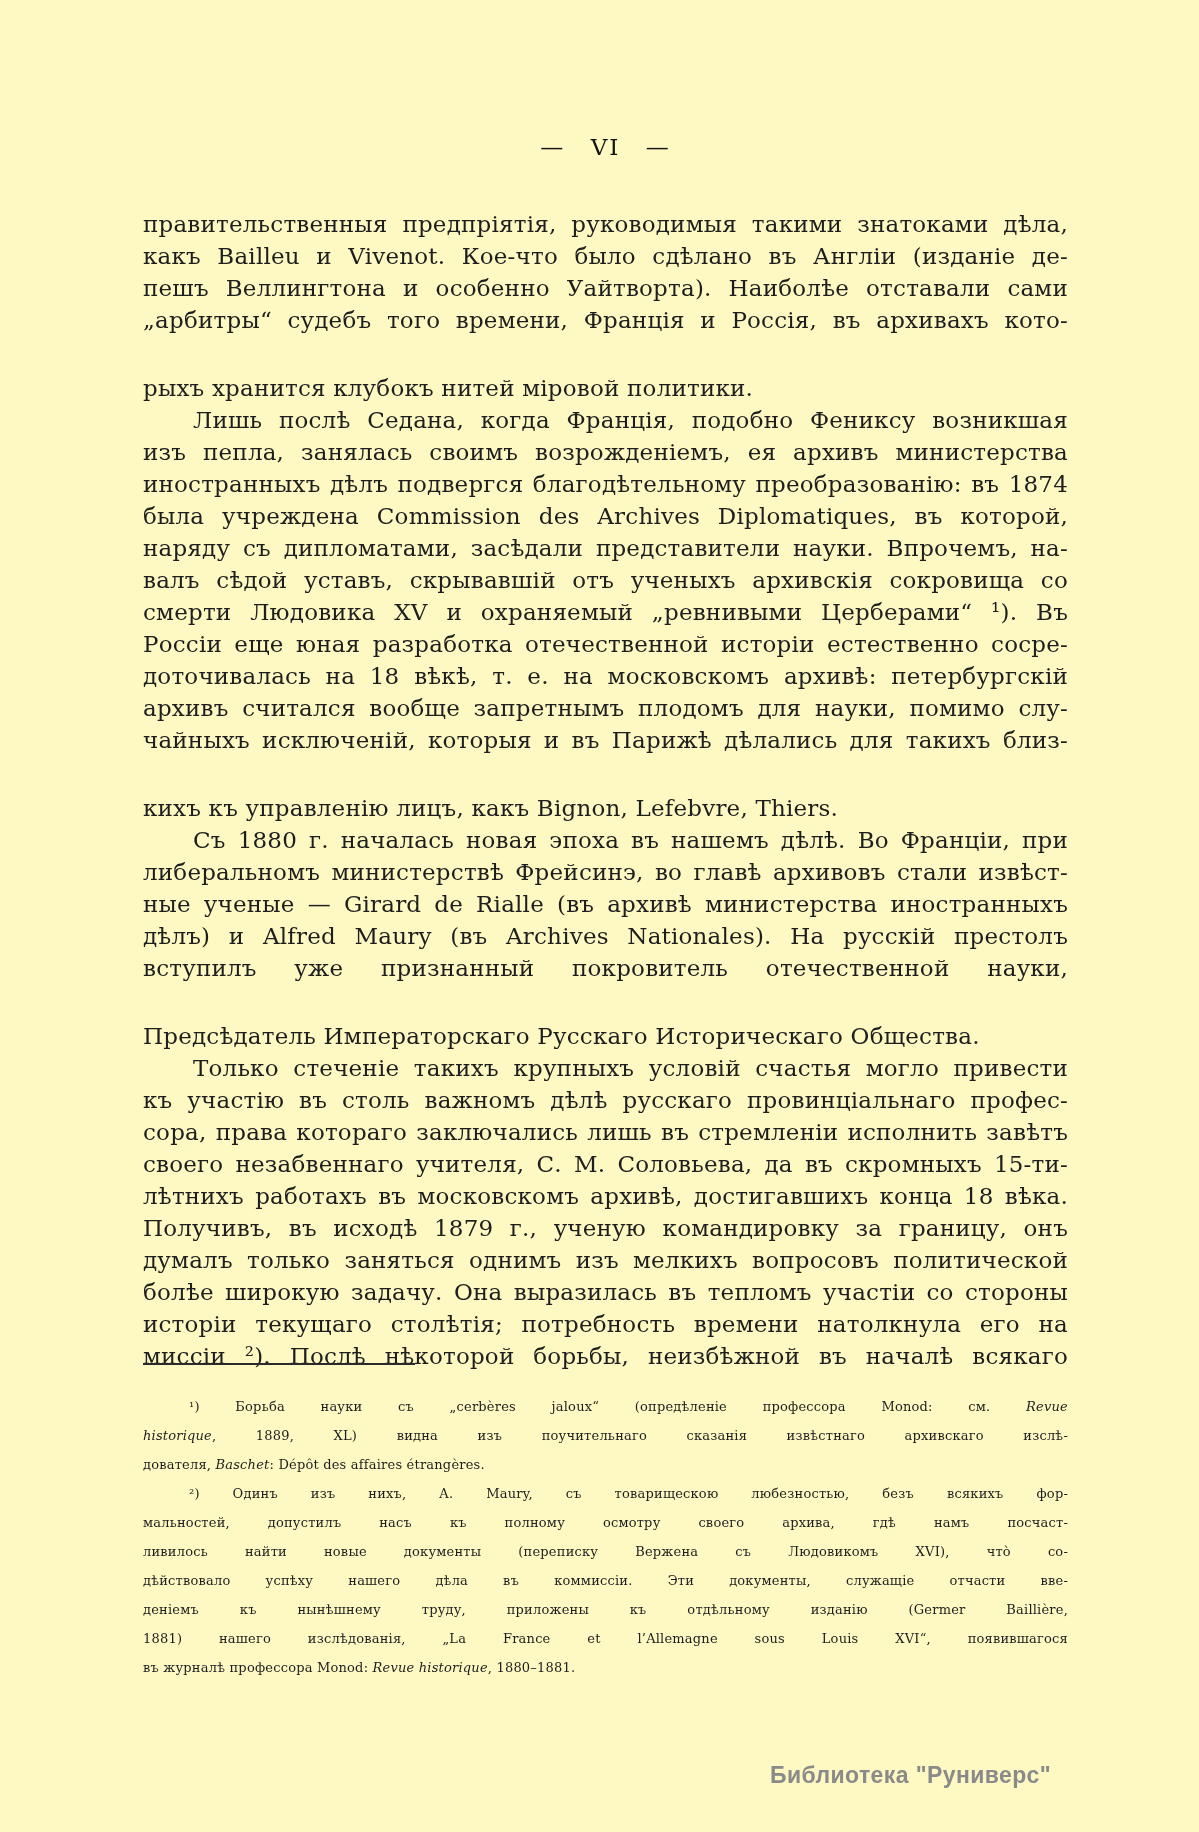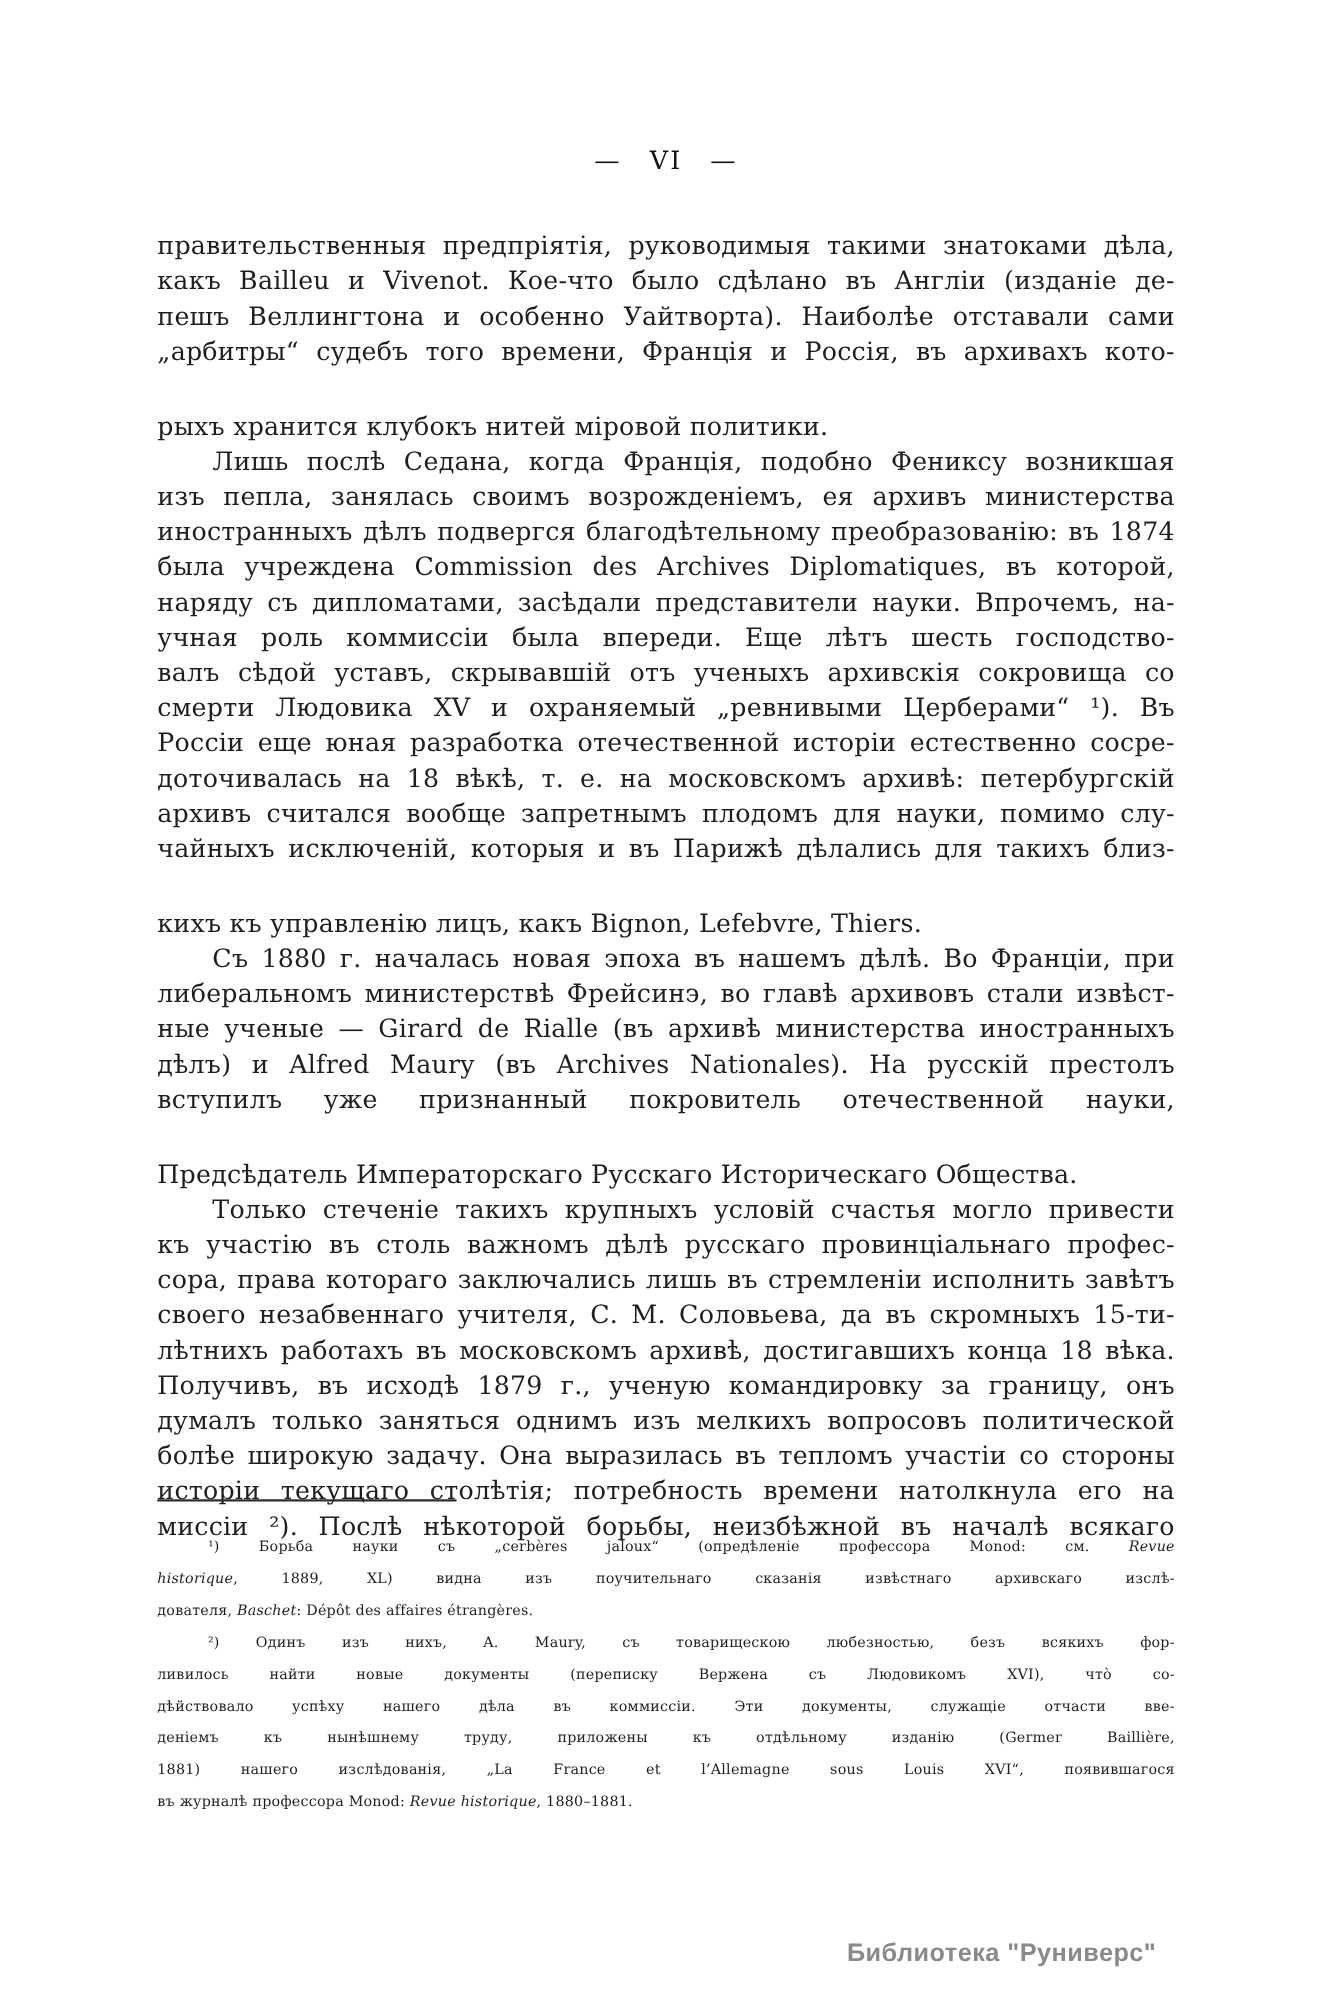--- a/index.html
+++ b/index.html
@@ -79,36 +79,35 @@
     font-family: "Liberation Sans", "DejaVu Sans", sans-serif;
     font-size: 23px;
     font-weight: bold;
     letter-spacing: 0.4px;
   }
   i { font-style: italic; }
 </style>
 </head>
 <body>
 
-<div class="page" style="background: #ffffff; color: rgb(30, 30, 30);">
+<div class="page" style="background: #fef9c3; color: rgb(30, 30, 30);">
 
   <div class="page-number">— VI —</div>
 
   <div class="body-text">
       <div class="body-line">правительственныя предпріятія, руководимыя такими знатоками дѣла,</div>
       <div class="body-line">какъ Bailleu и Vivenot. Кое-что было сдѣлано въ Англіи (изданіе де-</div>
       <div class="body-line">пешъ Веллингтона и особенно Уайтворта). Наиболѣе отставали сами</div>
       <div class="body-line">„арбитры“ судебъ того времени, Франція и Россія, въ архивахъ кото-</div>
       <div class="body-line endline">рыхъ хранится клубокъ нитей міровой политики.</div>
       <div class="body-line indent">Лишь послѣ Седана, когда Франція, подобно Фениксу возникшая</div>
       <div class="body-line">изъ пепла, занялась своимъ возрожденіемъ, ея архивъ министерства</div>
       <div class="body-line">иностранныхъ дѣлъ подвергся благодѣтельному преобразованію: въ 1874 г.</div>
       <div class="body-line">была учреждена Commission des Archives Diplomatiques, въ которой,</div>
       <div class="body-line">наряду съ дипломатами, засѣдали представители науки. Впрочемъ, на-</div>
-      <div class="body-line">учная роль коммиссіи была впереди. Еще лѣтъ шесть господство-</div>
       <div class="body-line">валъ сѣдой уставъ, скрывавшій отъ ученыхъ архивскія сокровища со</div>
       <div class="body-line">смерти Людовика XV и охраняемый „ревнивыми Церберами“ ¹). Въ</div>
       <div class="body-line">Россіи еще юная разработка отечественной исторіи естественно сосре-</div>
       <div class="body-line">доточивалась на 18 вѣкѣ, т. е. на московскомъ архивѣ: петербургскій</div>
       <div class="body-line">архивъ считался вообще запретнымъ плодомъ для науки, помимо слу-</div>
       <div class="body-line">чайныхъ исключеній, которыя и въ Парижѣ дѣлались для такихъ близ-</div>
       <div class="body-line endline">кихъ къ управленію лицъ, какъ Bignon, Lefebvre, Thiers.</div>
       <div class="body-line indent">Съ 1880 г. началась новая эпоха въ нашемъ дѣлѣ. Во Франціи, при</div>
       <div class="body-line">либеральномъ министерствѣ Фрейсинэ, во главѣ архивовъ стали извѣст-</div>
       <div class="body-line">ные ученые — Girard de Rialle (въ архивѣ министерства иностранныхъ</div>
@@ -127,20 +126,21 @@
       <div class="body-line">миссіи ²). Послѣ нѣкоторой борьбы, неизбѣжной въ началѣ всякаго</div>
     </div>
 
   <div class="footnote-rule"></div>
 
   <div class="footnotes">
       <div class="fn-line indent">¹) Борьба науки съ „cerbères jaloux“ (опредѣленіе профессора Monod: см. <i>Revue</i></div>
       <div class="fn-line"><i>historique</i>, 1889, XL) видна изъ поучительнаго сказанія извѣстнаго архивскаго изслѣ-</div>
       <div class="fn-line endline">дователя, <i>Baschet</i>: Dépôt des affaires étrangères.</div>
       <div class="fn-line indent">²) Одинъ изъ нихъ, A. Maury, съ товарищескою любезностью, безъ всякихъ фор-</div>
+      <div class="fn-line">мальностей, допустилъ насъ къ полному осмотру своего архива, гдѣ намъ посчаст-</div>
       <div class="fn-line">ливилось найти новые документы (переписку Вержена съ Людовикомъ XVI), что̀ со-</div>
       <div class="fn-line">дѣйствовало успѣху нашего дѣла въ коммиссіи. Эти документы, служащіе отчасти вве-</div>
       <div class="fn-line">деніемъ къ нынѣшнему труду, приложены къ отдѣльному изданію (Germer Baillière,</div>
       <div class="fn-line">1881) нашего изслѣдованія, „La France et l’Allemagne sous Louis XVI“, появившагося</div>
       <div class="fn-line endline">въ журналѣ профессора Monod: <i>Revue historique</i>, 1880–1881.</div>
     </div>
 
   <div class="watermark" style="color: rgb(138, 138, 138);">Библиотека "Руниверс"</div>
 
 </div>

